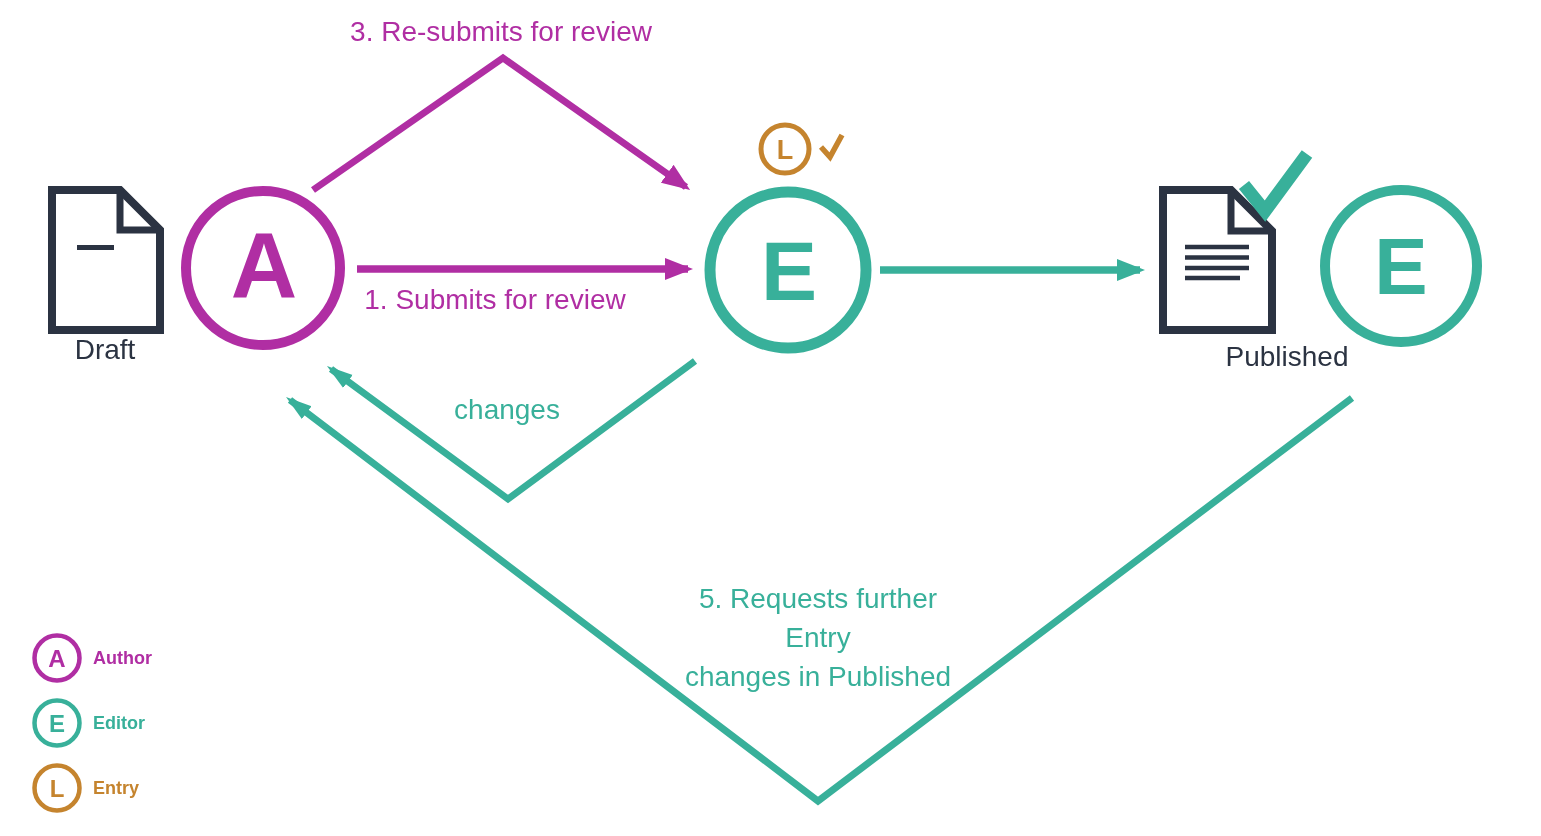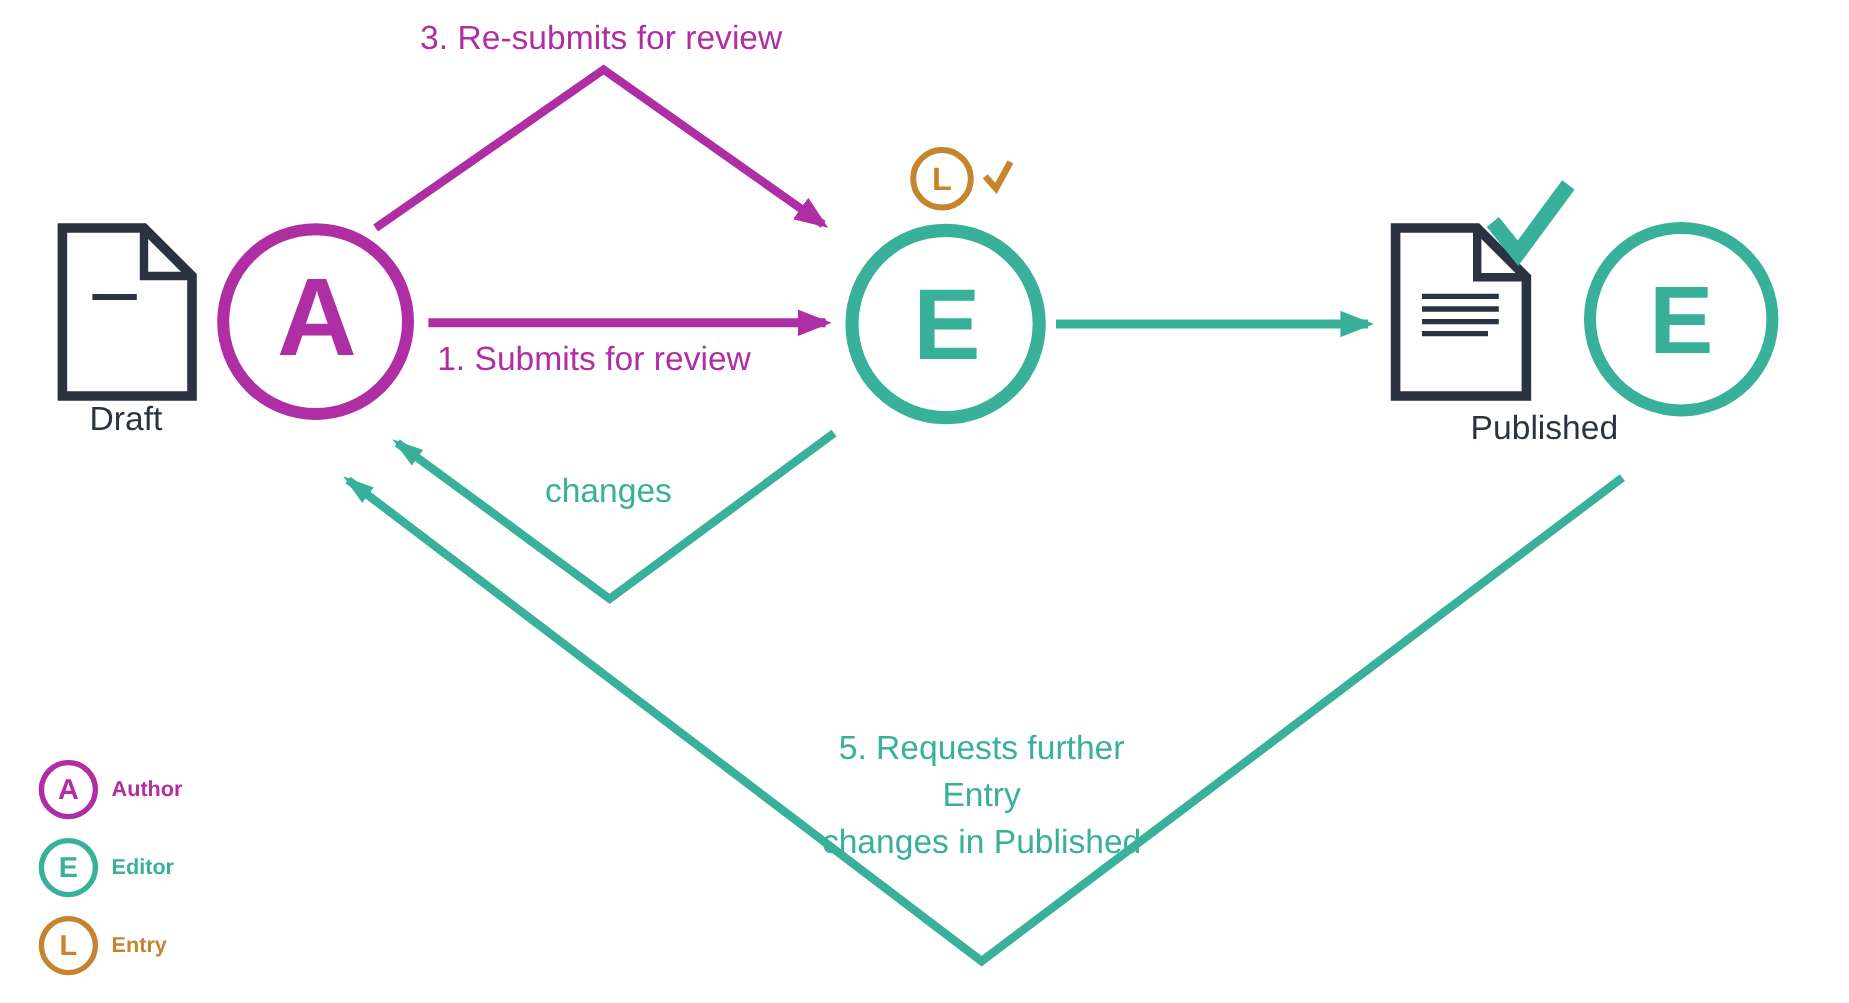--- a/index.html
+++ b/index.html
@@ -118,21 +118,21 @@
   <div class="letter letter-l t-orange" style="left:785px; top:150px;">L</div>
 
   <div class="label t-dark" style="left:105px; top:349px;">Draft</div>
   <div class="label t-dark" style="left:1262px; top:356px;margin-left:25px;">Published</div>
 
   <div class="label t-magenta" style="left:501px; top:31px;">3. Re-submits for review</div>
   <div class="label t-magenta" style="left:495px; top:299px;">1. Submits for review</div>
   <div class="label t-teal" style="left:507px; top:409px;">
     <span class="line">changes</span>
   </div>
-  <div class="label lh39 t-teal" style="left:818px; top:662px;">
+  <div class="label lh39 t-teal" style="left:818px; top:637px;">
     <span class="line">5. Requests further</span>
     <span class="line">Entry</span>
     <span class="line">changes in Published</span>
   </div>
 
   <div>
     <div class="letter legend-letter t-magenta" style="left:57px; top:659px;">A</div>
     <div class="legend-label t-magenta" style="left:93px; top:658px;">Author</div>
 
     <div class="letter legend-letter t-teal" style="left:57px; top:724px;">E</div>

